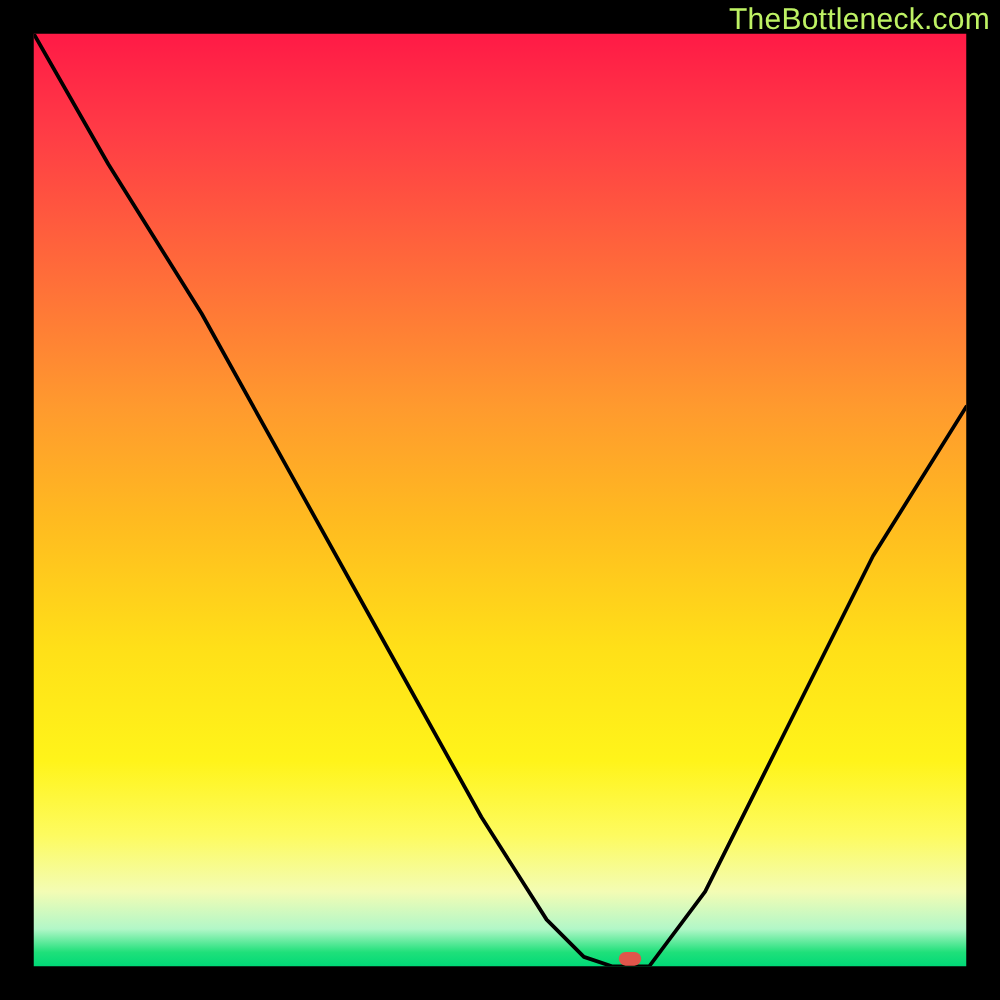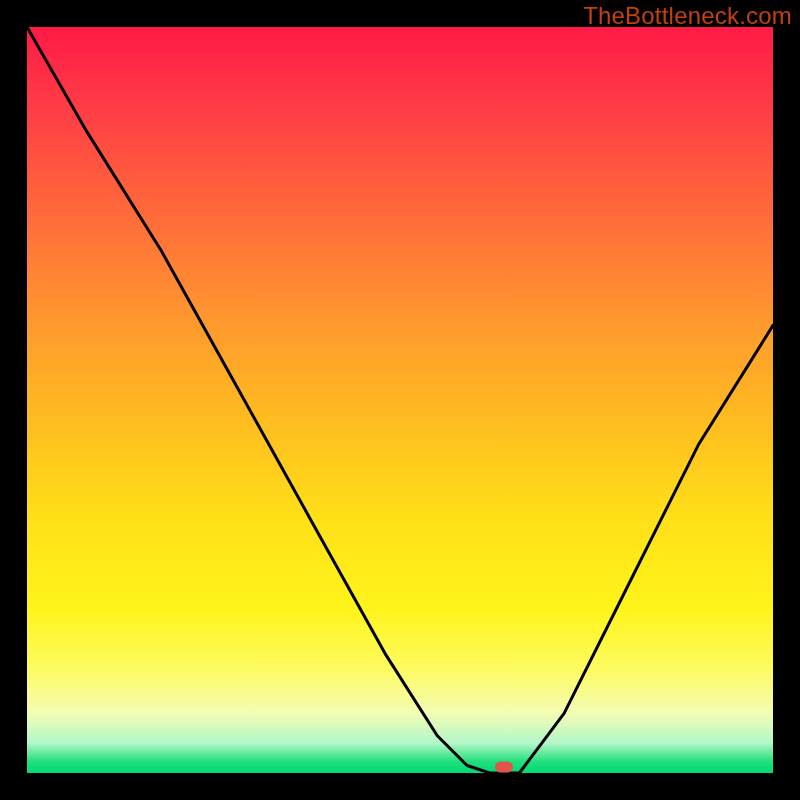--- a/index.html
+++ b/index.html
@@ -14,21 +14,21 @@
   .frame {
     position: relative;
     width: 800px;
     height: 800px;
     background: #000;
   }
   .attribution {
     position: absolute;
     top: 2px;
     right: 8px;
-    color: #c2410c;
+    color: #bef264;
     font-size: 24px;
     font-weight: 500;
     letter-spacing: 0.2px;
   }
   .plot-area {
     position: absolute;
     left: 27px;
     top: 27px;
     width: 746px;
     height: 746px;

